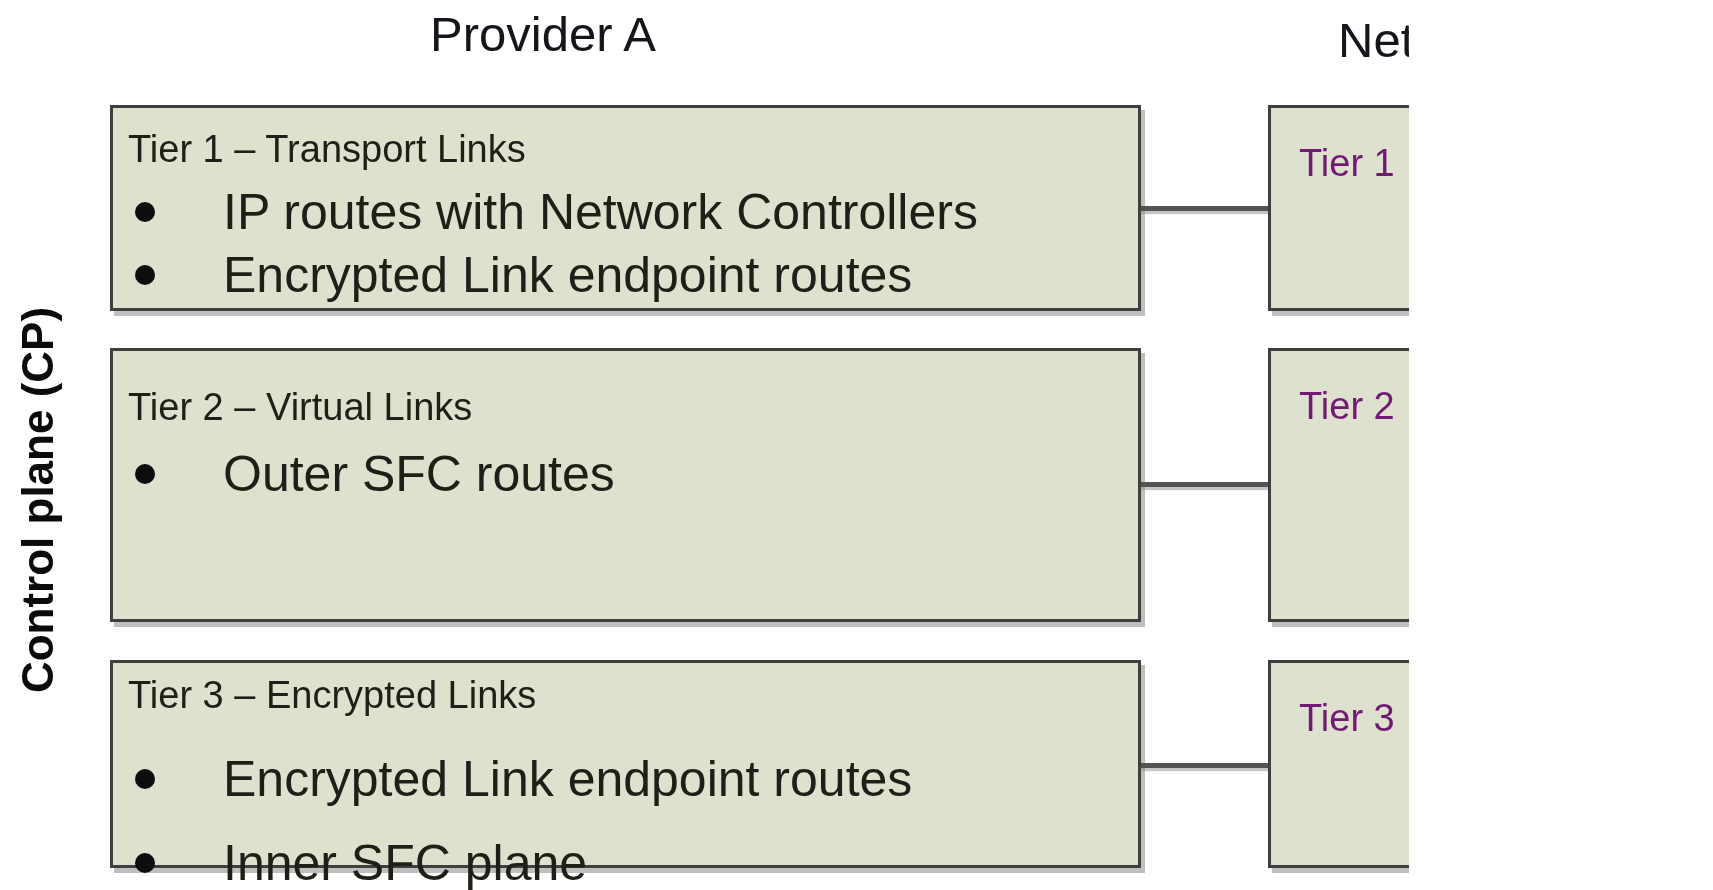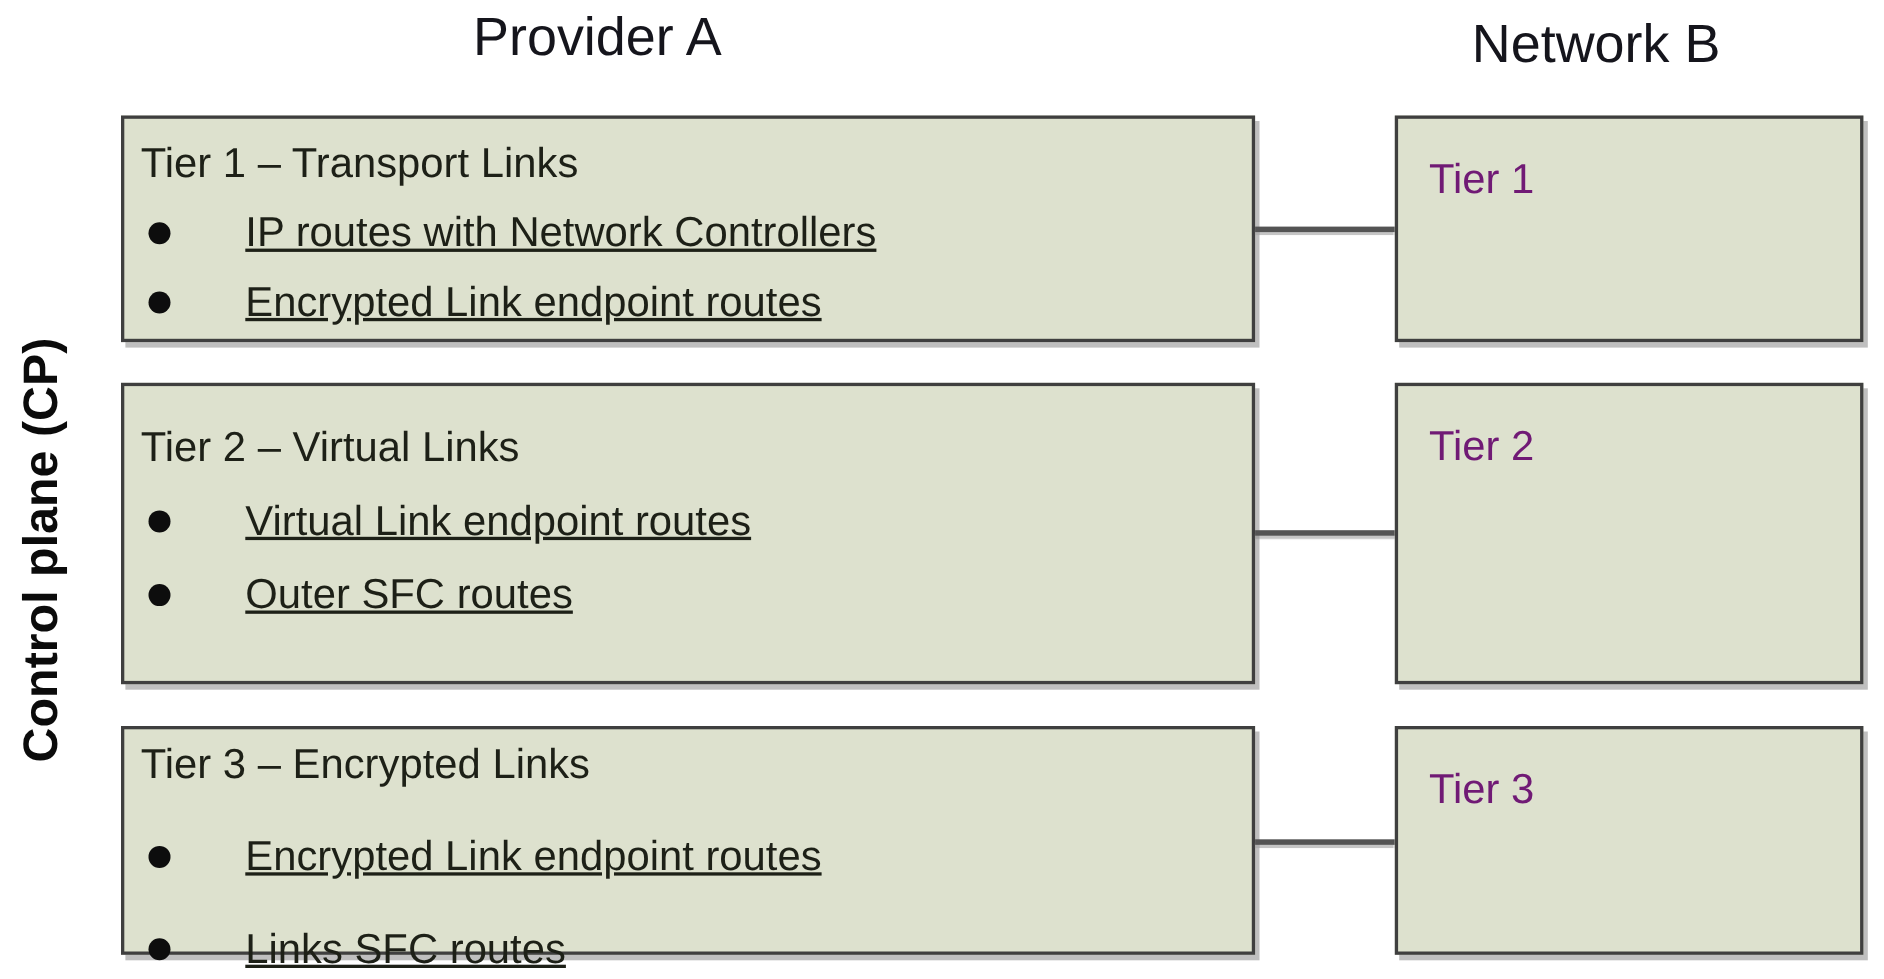--- a/index.html
+++ b/index.html
@@ -5,21 +5,21 @@
   :root{
     --box-fill:#dde1ce;
     --box-border:#3f3f3f;
     --connector:#545454;
     --text:#1d2017;
     --heading-text:#15151c;
   }
   html,body{margin:0;padding:0;background:#ffffff;}
   .canvas{
     position:relative;
-    width:1713px;height:890px;
+    width:1409px;height:890px;
     background:#ffffff;
     font-family:"Liberation Sans", sans-serif;
     overflow:hidden;
   }
   .heading{
     position:absolute;
     font-size:49px;
     line-height:56px;
     color:var(--heading-text);
     white-space:nowrap;
@@ -56,25 +56,24 @@
     line-height:50px;
     color:var(--text);
     white-space:nowrap;
   }
   .box-t1 .btitle{margin-top:16px;}
   .box-t2 .btitle{margin-top:31px;}
   .box-t3 .btitle{margin-top:7px;}
   .brow{
     position:relative;
     padding-left:110px;
-    font-size:38px;
+    font-size:50px;
     line-height:50px;
     color:var(--text);
     white-space:nowrap;
-    text-decoration:underline;
   }
   .box-t1 .brow{margin-top:13px;}
   .box-t2 .brow{margin-top:17px;}
   .box-t3 .brow{margin-top:34px;}
   .dot{
     position:absolute;
     left:22px;top:15px;
     width:20px;height:20px;
     border-radius:50%;
     background:#0d0d0d;
@@ -120,41 +119,37 @@
   </div>
   <div class="conn conn-t1"></div>
   <div class="bx rb row-t1">
     <div class="rlabel">Tier 1</div>
   </div>
 
   <div class="bx lb row-t2 box-t2">
     <div class="btitle">Tier 2 – Virtual Links</div>
     <div class="brow">
       <span class="dot"></span>
-      <span>Virtual Link endpoint routes</span>
-    </div>
-    <div class="brow">
-      <span class="dot"></span>
       <span>Outer SFC routes</span>
     </div>
   </div>
   <div class="conn conn-t2"></div>
   <div class="bx rb row-t2">
     <div class="rlabel">Tier 2</div>
   </div>
 
   <div class="bx lb row-t3 box-t3">
     <div class="btitle">Tier 3 – Encrypted Links</div>
     <div class="brow">
       <span class="dot"></span>
       <span>Encrypted Link endpoint routes</span>
     </div>
     <div class="brow">
       <span class="dot"></span>
-      <span>Links SFC routes</span>
+      <span>Inner SFC plane</span>
     </div>
   </div>
   <div class="conn conn-t3"></div>
   <div class="bx rb row-t3">
     <div class="rlabel">Tier 3</div>
   </div>
 
 </div>
 
 </body></html>

